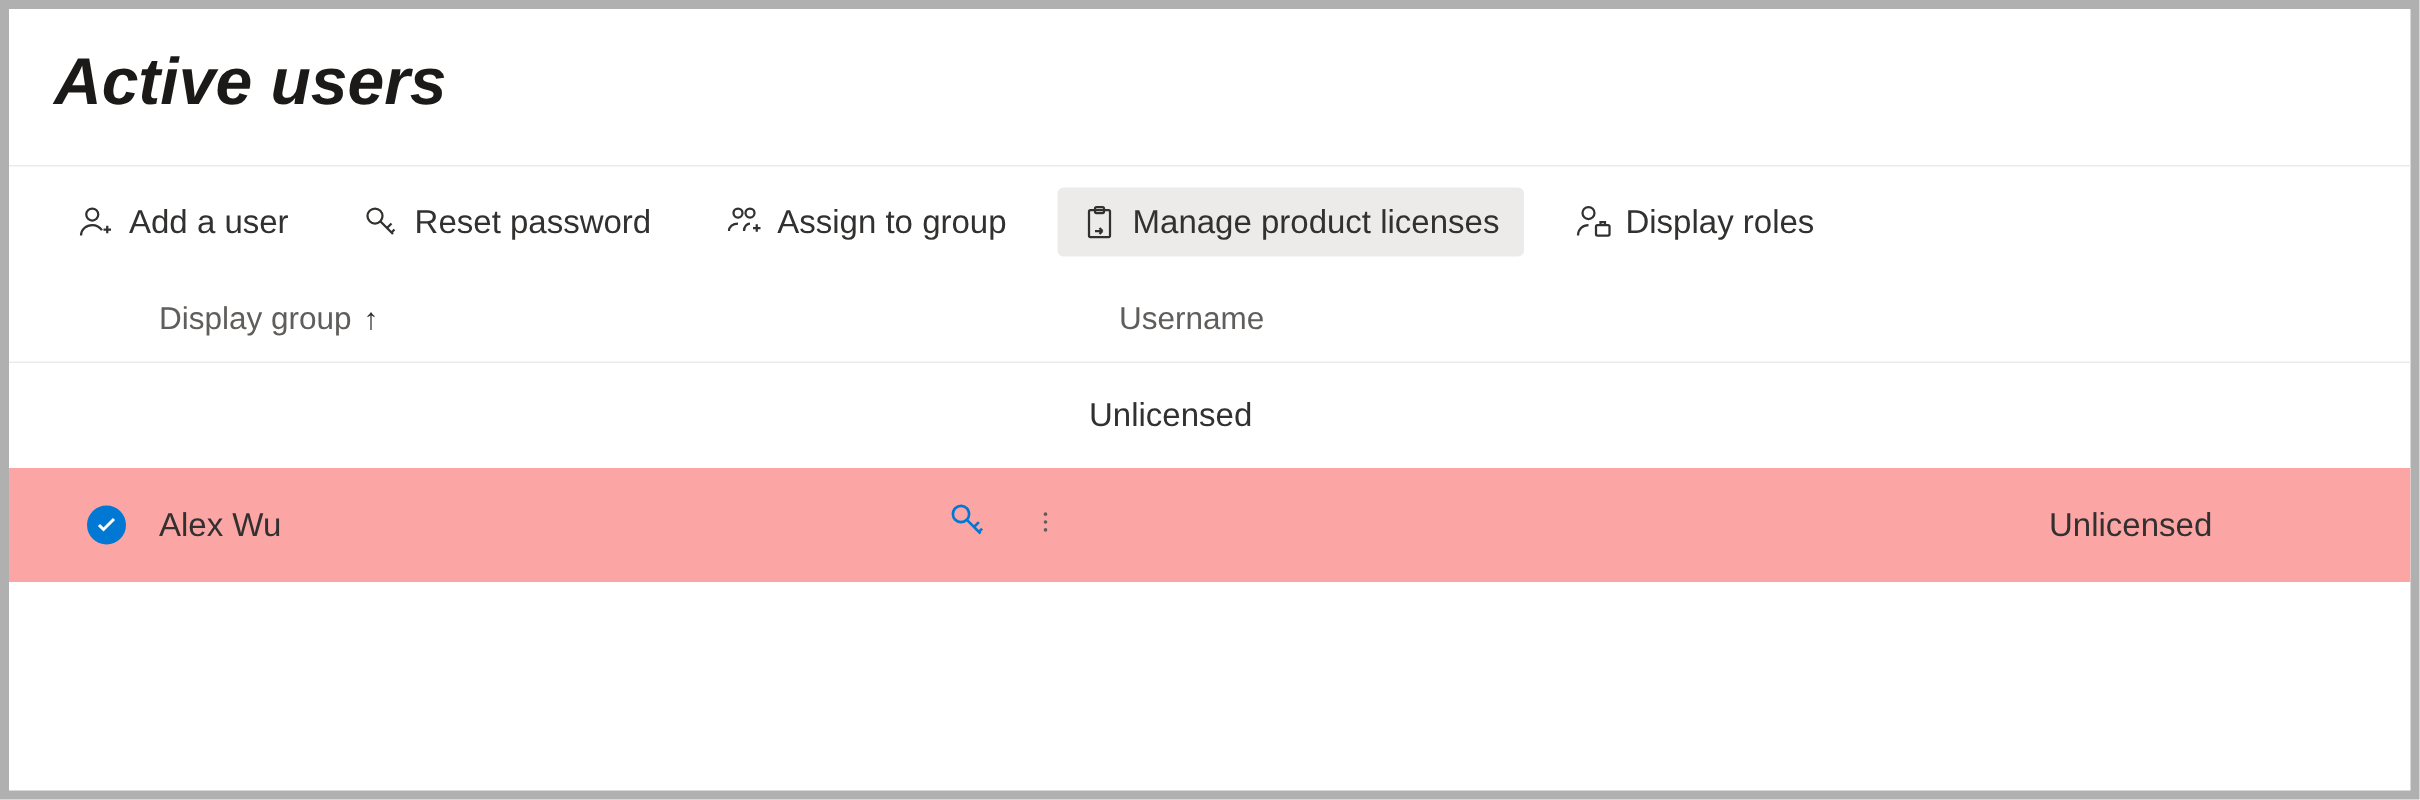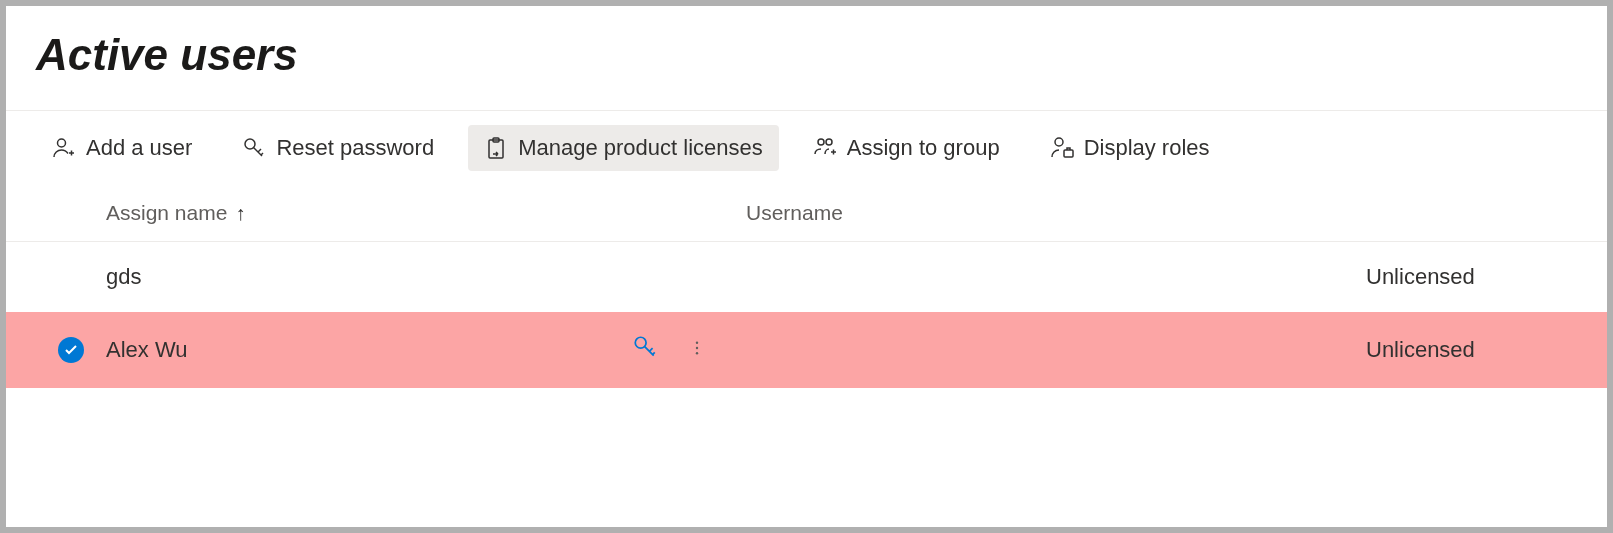--- a/index.html
+++ b/index.html
@@ -156,77 +156,72 @@
         <svg viewBox="0 0 24 24" width="26" height="26" fill="none" stroke="#323130" stroke-width="1.5">
           <circle cx="8" cy="8" r="5"></circle>
           <path d="M11.5 11.5L20 20"></path>
           <path d="M16 16l3 -3"></path>
           <path d="M19 19l2 -2"></path>
         </svg>
       </span>
       <span>Reset password</span>
     </button>
 
-    <button class="toolbar-button active">
-      <span class="toolbar-icon">
-        <svg viewBox="0 0 24 24" width="24" height="24" fill="none" stroke="#323130" stroke-width="1.5">
-          <rect x="5" y="4" width="14" height="18" rx="1"></rect>
-          <rect x="9" y="2" width="6" height="4" rx="1"></rect>
-          <path d="M9 18h4M14 18l-2-2M14 18l-2 2" fill="none"></path>
-        </svg>
-      </span>
-      <span>Manage product licenses</span>
-    </button>
-
     <button class="toolbar-button">
       <span class="toolbar-icon">
         <svg viewBox="0 0 24 24" width="26" height="26" fill="none" stroke="#323130" stroke-width="1.5">
           <circle cx="8" cy="6" r="3"></circle>
           <circle cx="16" cy="6" r="3"></circle>
           <path d="M2 18c0-3 2.5-5 6-5"></path>
           <path d="M12 18c0-3 2-5 4-5"></path>
           <path d="M18 16h5M20.5 13.5v5"></path>
         </svg>
       </span>
       <span>Assign to group</span>
     </button>
 
+    <button class="toolbar-button active">
+      <span class="toolbar-icon">
+        <svg viewBox="0 0 24 24" width="24" height="24" fill="none" stroke="#323130" stroke-width="1.5">
+          <rect x="5" y="4" width="14" height="18" rx="1"></rect>
+          <rect x="9" y="2" width="6" height="4" rx="1"></rect>
+          <path d="M9 18h4M14 18l-2-2M14 18l-2 2" fill="none"></path>
+        </svg>
+      </span>
+      <span>Manage product licenses</span>
+    </button>
+
     <button class="toolbar-button">
       <span class="toolbar-icon">
         <svg viewBox="0 0 24 24" width="24" height="24" fill="none" stroke="#323130" stroke-width="1.5">
           <circle cx="9" cy="6" r="4"></circle>
           <path d="M2 21c0-4 3-7 7-7"></path>
           <rect x="14" y="14" width="9" height="7" rx="1"></rect>
           <path d="M17 14v-2h3v2"></path>
         </svg>
       </span>
       <span>Display roles</span>
     </button>
   </div>
 
   <div class="users-table">
     <div class="table-header">
       <div class="col-checkbox"></div>
       <div class="col-display-name">
-        <span>Assign name</span>
+        <span>Display group</span>
         <span class="sort-arrow">↑</span>
       </div>
       <div class="col-username">
         <span>Username</span>
       </div>
     </div>
 
     <div class="table-row">
       <div class="col-checkbox">
         <span class="checkbox-circle"></span>
-      </div>
-      <div class="col-display-name">
-        <div class="display-name-wrap">
-          <span>gds</span>
-        </div>
       </div>
       <div class="col-username">
         <span></span>
       </div>
       <div class="col-licenses">
         <span>Unlicensed</span>
       </div>
     </div>
 
     <div class="table-row selected">

